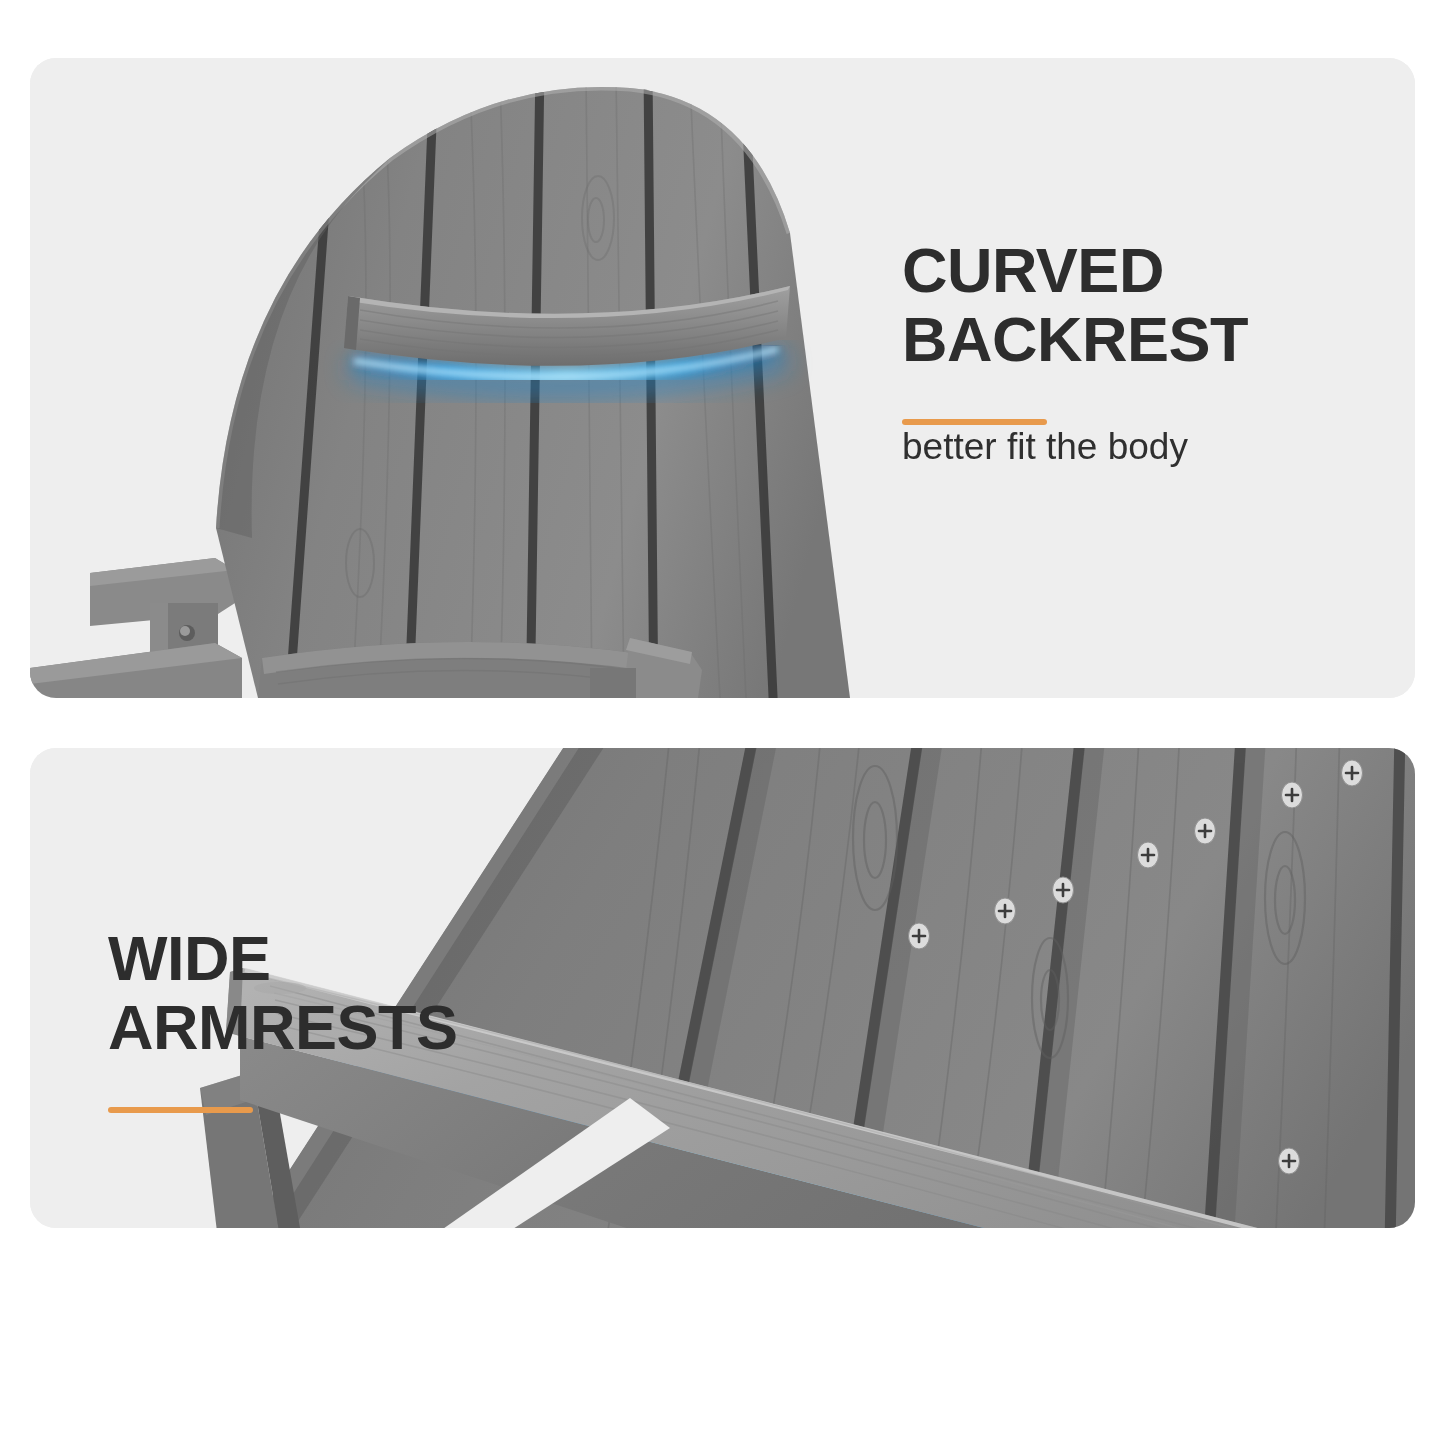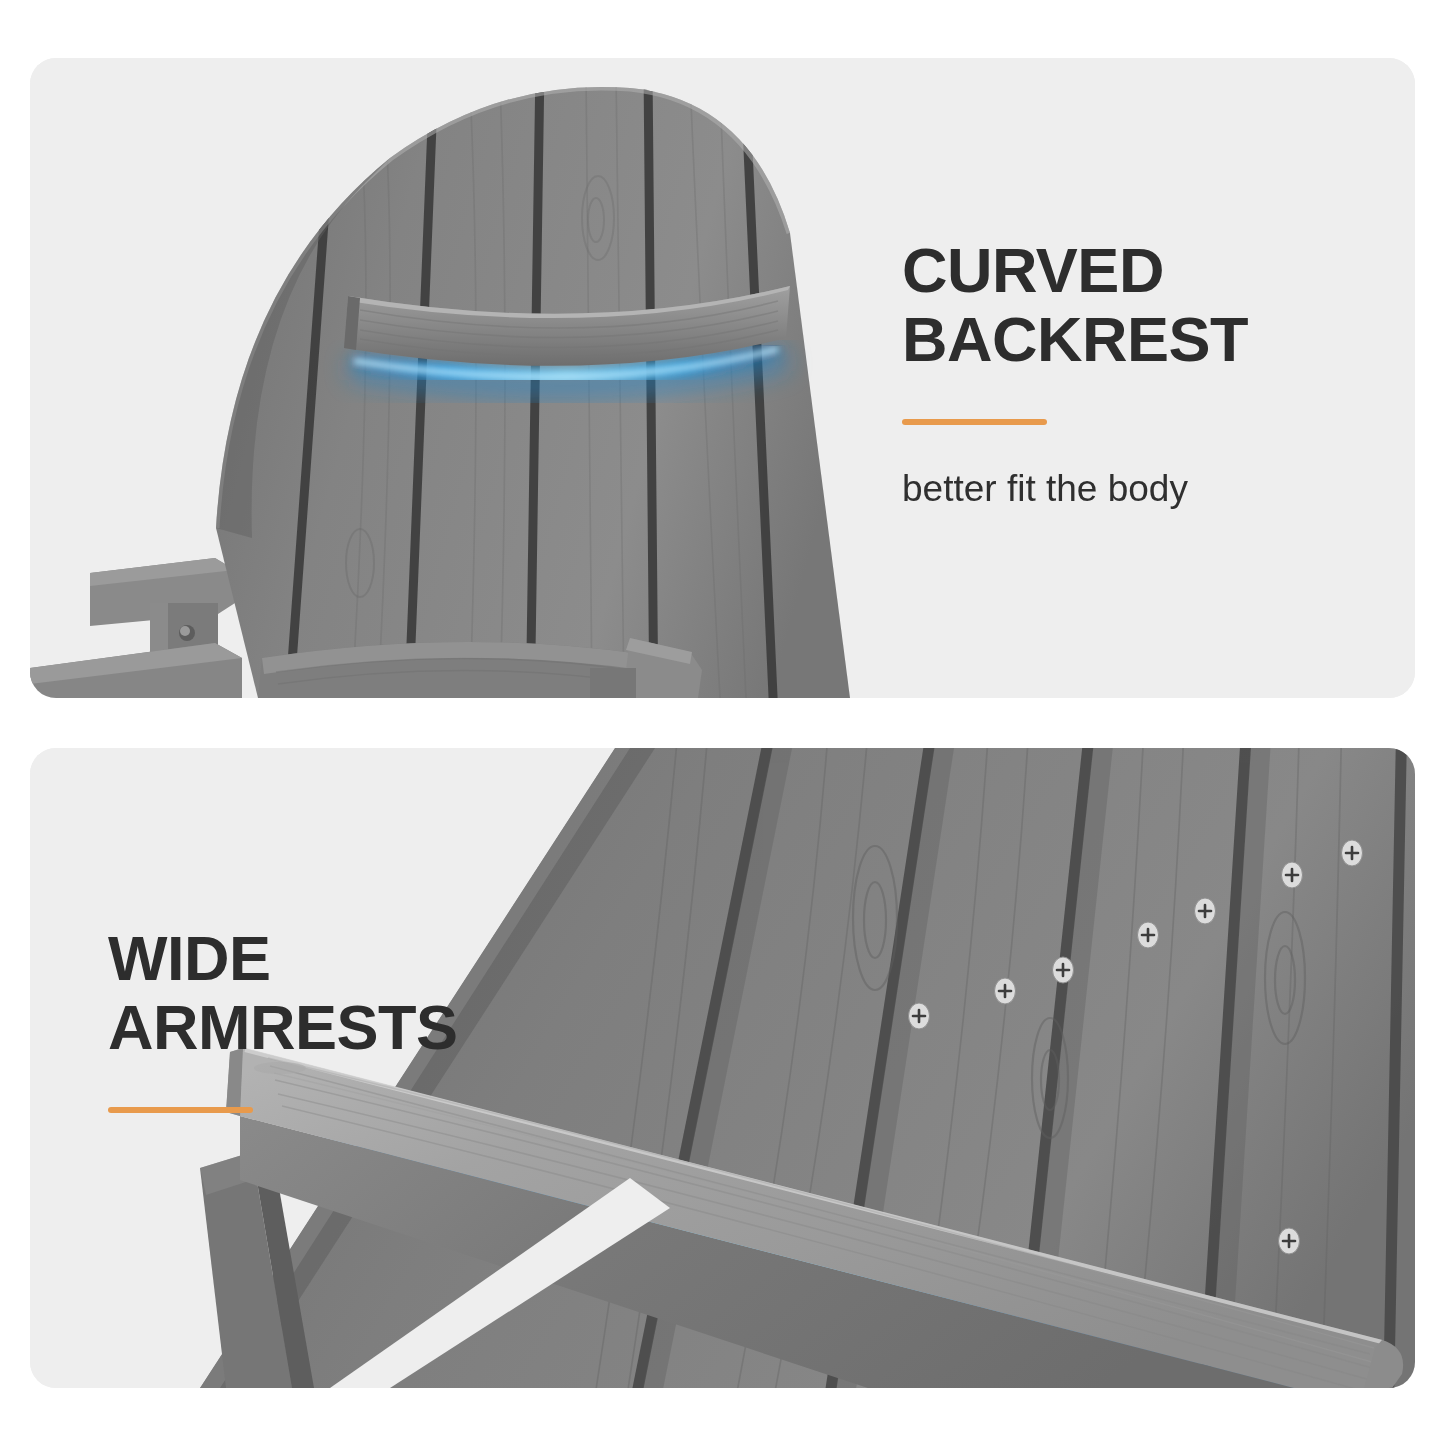--- a/index.html
+++ b/index.html
@@ -21,21 +21,21 @@
   }
 
   
   .panel {
     position: absolute;
     background: #eeeeee;
     border-radius: 26px;
     overflow: hidden;
   }
   #panel-top    { left: 30px;  top: 58px;  width: 1385px; height: 640px; }
-  #panel-bottom { left: 30px;  top: 748px; width: 1385px; height: 640px; }
+  #panel-bottom { left: 30px;  top: 748px; width: 1385px; height: 480px; }
 
   
   .text-block { position: absolute; }
   #text-top    { left: 872px; top: 178px; width: 470px; }
   #text-bottom { left: 78px;  top: 176px; width: 540px; }
 
   .feature-title {
     font-size: 63px;
     font-weight: 700;
     line-height: 1.10;
@@ -47,21 +47,20 @@
 
   .divider {
     width: 145px;
     height: 6px;
     border-radius: 3px;
     background: #e89a4c;
     margin-top: 44px;
   }
 
   .feature-sub {
-    margin-top: 42px;
     font-size: 37px;
     font-weight: 400;
     color: #2f2f2f;
     line-height: 1.2;
     white-space: nowrap;
   }
 
   
   .art { position: absolute; inset: 0; }
   .art svg { display: block; width: 100%; height: 100%; }

